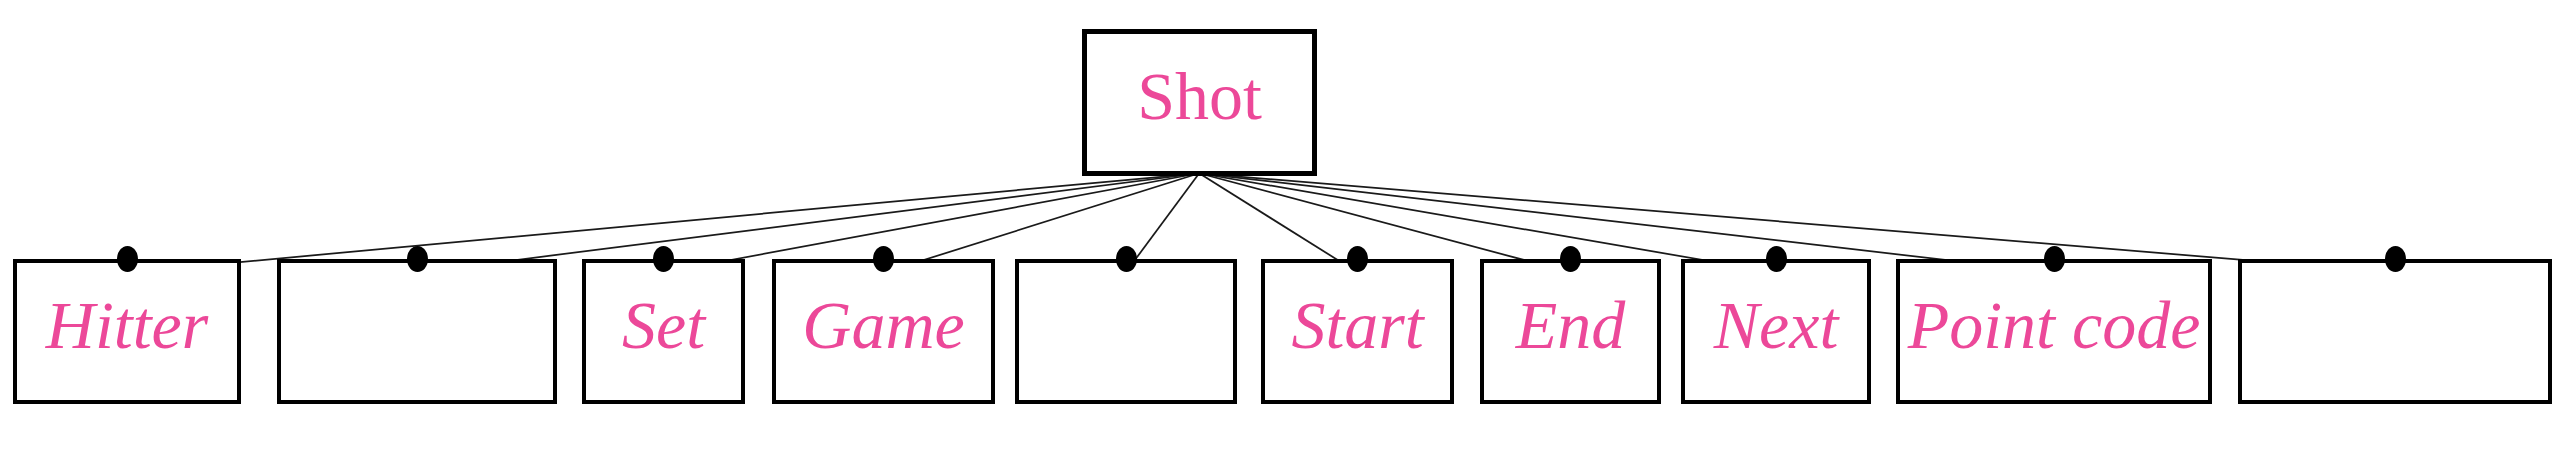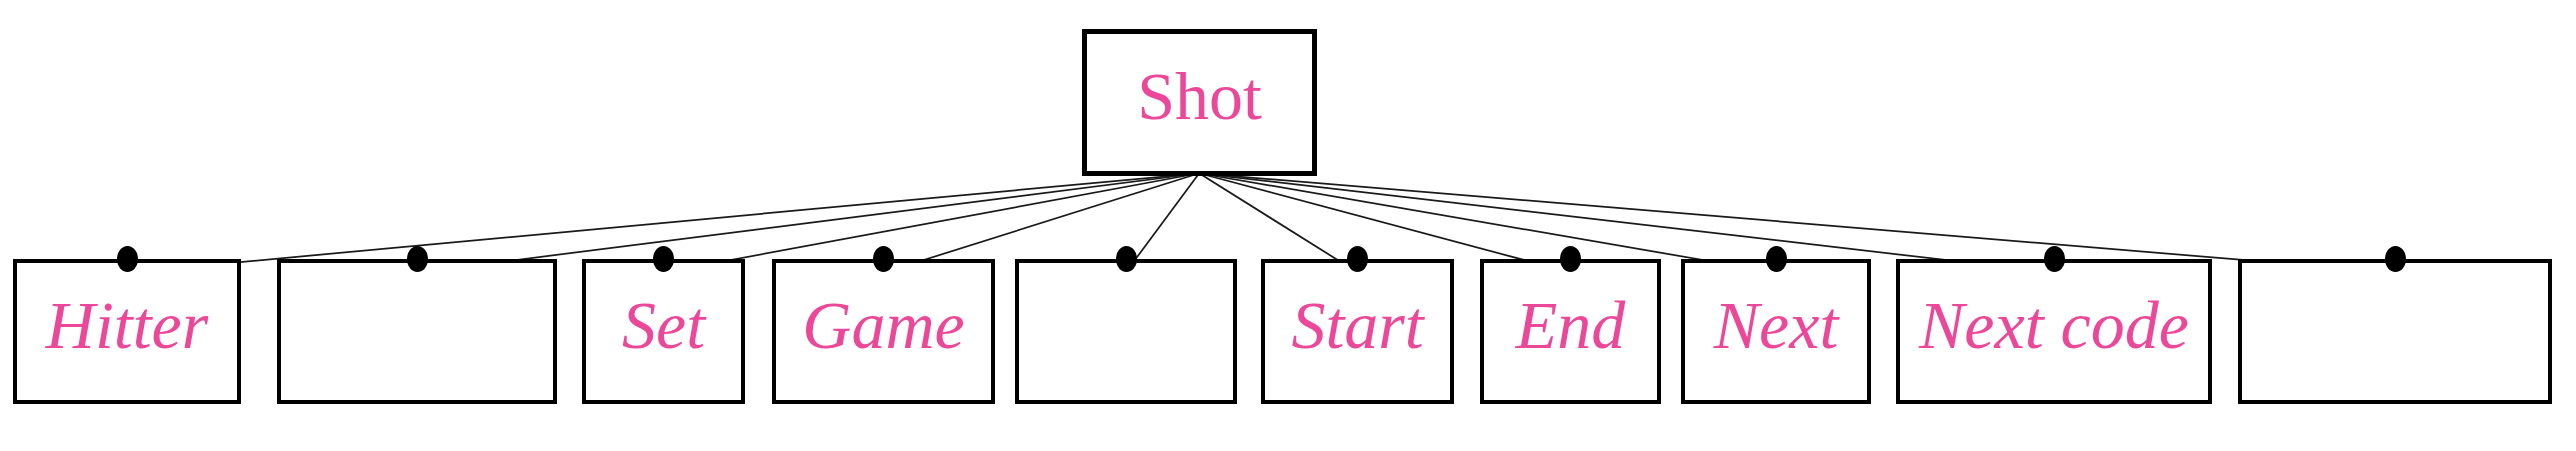--- a/index.html
+++ b/index.html
@@ -117,21 +117,21 @@
     <span class="label">Start</span>
   </div>
 
   <div class="node child" style="left:1681px;width:190px">
     <span class="dot"></span>
     <span class="label">Next</span>
   </div>
 
   <div class="node child" style="left:1896px;width:316px">
     <span class="dot"></span>
-    <span class="label">Next code</span>
+    <span class="label">Point code</span>
   </div>
 
   <div class="node child" style="left:2238px;width:314px">
     <span class="dot"></span>
   </div>
 
 </div>
 
 
 </body></html>

